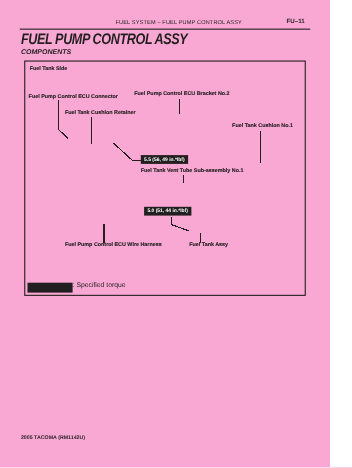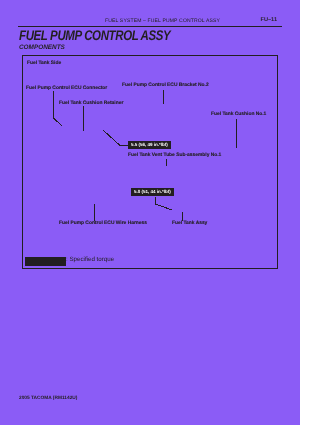--- a/index.html
+++ b/index.html
@@ -1,17 +1,17 @@
 <!DOCTYPE html>
 <html><head>
 <meta charset="utf-8">
 <style>
   html,body{margin:0;padding:0;background:#fff;}
   body{width:300px;height:425px;font-family:"Liberation Sans",sans-serif;color:#231f20;overflow:hidden;-webkit-font-smoothing:antialiased;text-rendering:geometricPrecision;}
-  .page{position:relative;width:300px;height:425px;background:#8b5cf6;}
+  .page{position:relative;width:300px;height:425px;background:#f9a8d4;}
   .crumb{position:absolute;left:105px;top:17.5px;font-size:5.05px;letter-spacing:.15px;}
   .pgno{position:absolute;right:23px;top:17px;font-size:5.6px;font-weight:bold;}
   .hrule{position:absolute;left:18px;top:26px;width:264px;height:1px;background:#231f20;}
   .title{position:absolute;left:19px;top:27px;font-size:14px;font-weight:bold;font-style:italic;letter-spacing:-.45px;transform:scaleX(.82);transform-origin:0 0;white-space:nowrap;}
   .subtitle{position:absolute;left:19px;top:44px;font-size:6.4px;font-weight:bold;font-style:italic;}
   .box{position:absolute;left:22px;top:55px;width:256px;height:214px;border:1px solid #231f20;box-sizing:border-box;}
   .lbl{position:absolute;font-size:4.9px;font-weight:bold;white-space:nowrap;line-height:1;-webkit-text-stroke:0.12px #231f20;}
   .note{position:absolute;font-size:4.9px;font-weight:bold;line-height:1;-webkit-text-stroke:0.12px #231f20;}
   .tq{position:absolute;background:#231f20;color:#fff;font-size:4.5px;font-weight:bold;line-height:1;padding:1.5px 3px;white-space:nowrap;}
   .legend{position:absolute;font-size:6.2px;line-height:1;}

